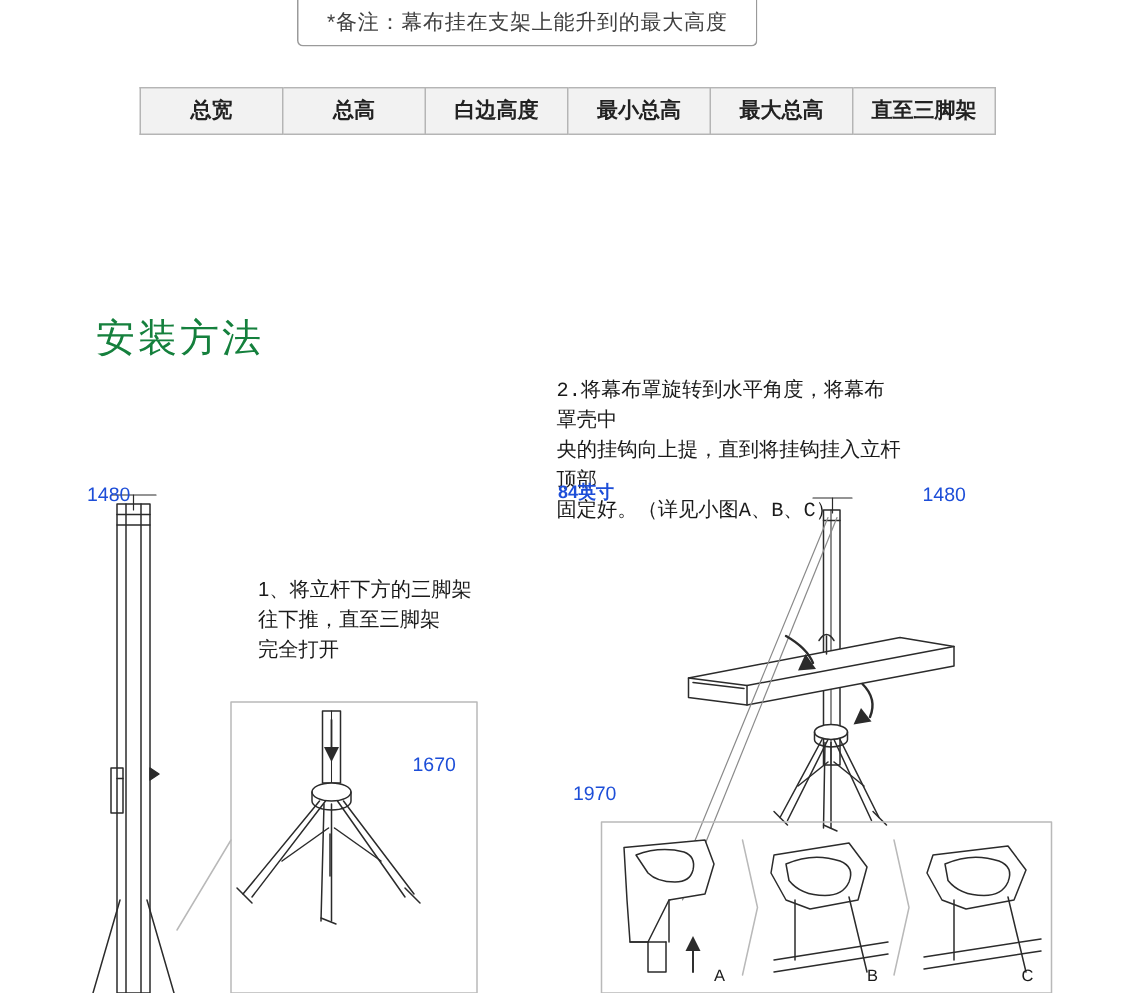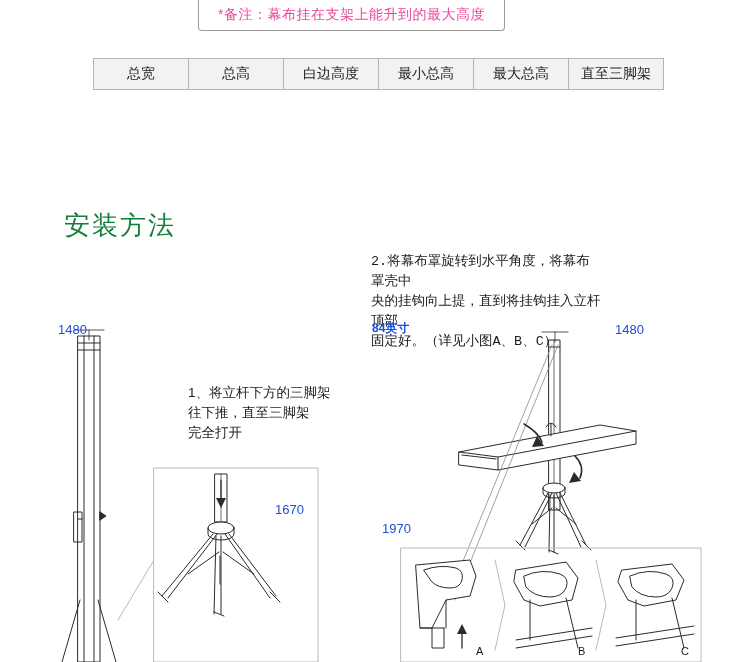--- a/index.html
+++ b/index.html
@@ -25,21 +25,21 @@
     height: 30px;
     border: 1px solid #9a9a9a;
     border-top: none;
     border-radius: 0 0 4px 4px;
     background: #fff;
     display: flex;
     align-items: center;
     justify-content: center;
     font-size: 14px;
     letter-spacing: 0.5px;
-    color: #ec4899;
+    color: #404040;
   }
 
   
   .spec-table {
     position: absolute;
     left: 93px;
     top: 58px;
     border-collapse: collapse;
     font-size: 14px;
   }
@@ -47,42 +47,42 @@
     border: 1px solid #b5b5b5;
     width: 94px;
     height: 30px;
     text-align: center;
     vertical-align: middle;
     color: #222;
     padding: 0;
   }
   .spec-table tr.header td {
     background: #f2f2f2;
-    font-weight: normal;
+    font-weight: bold;
   }
 
   
   .section-title {
     position: absolute;
     left: 64px;
     top: 208px;
     font-size: 26px;
     letter-spacing: 2px;
     color: #15803d;
   }
 
   
   .step-text {
     position: absolute;
     font-size: 13.5px;
     line-height: 20px;
     color: #1a1a1a;
     white-space: pre-line;
   }
-  #step1-text { left: 188px; top: 383px; width: 175px; }
+  #step1-text { left: 172px; top: 383px; width: 175px; }
   #step2-text { left: 371px; top: 252px; width: 230px; font-family: Liberation Mono, monospace; }
 
   .dim-label {
     position: absolute;
     font-size: 13px;
     color: #1d4ed8;
   }
   #dim-left-top { left: 58px; top: 322px; }
   #dim-right-top { left: 615px; top: 322px; }
   #dim-2130 { left: 275px; top: 502px; }

